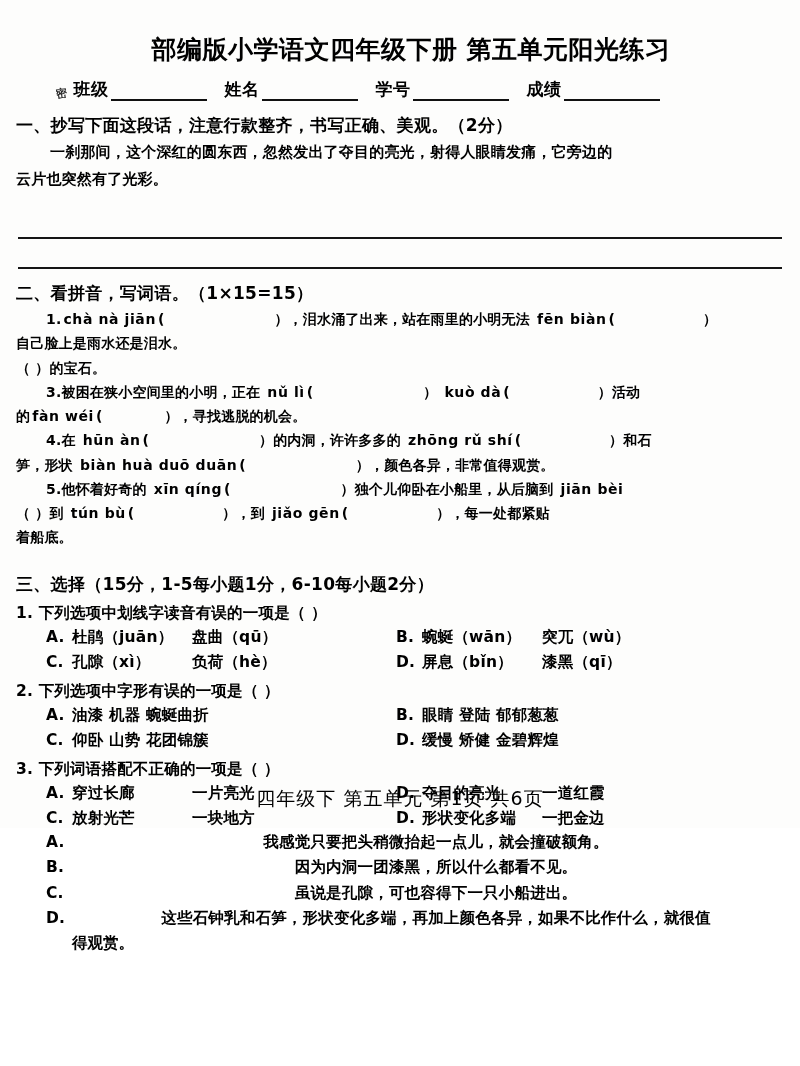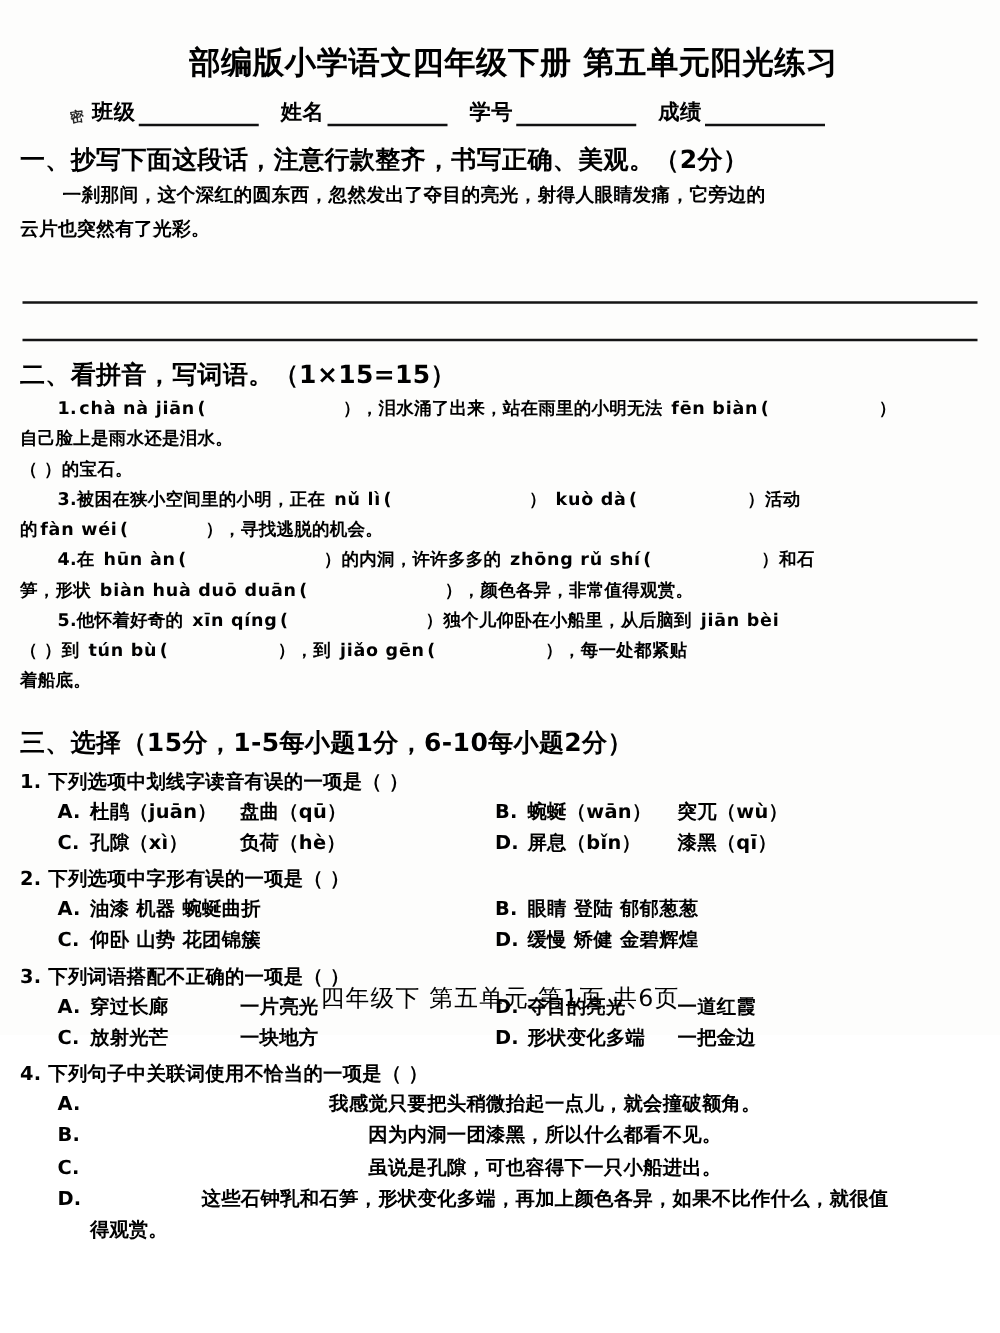--- a/index.html
+++ b/index.html
@@ -58,21 +58,21 @@
   .info-blank {
     display: inline-block;
     border-bottom: 2.5px solid #111;
     width: 96px;
     height: 15px;
     margin-left: 2px;
     margin-right: 14px;
   }
   
   .section-head {
-    font-size: 20px;
+    font-size: 17px;
     font-weight: bold;
     margin: 13px 0 3px 16px;
     letter-spacing: 0.3px;
   }
   .para {
     font-size: 15px;
     font-weight: bold;
     margin: 3px 0 3px 16px;
     line-height: 1.62;
     letter-spacing: 0.2px;
@@ -299,21 +299,20 @@
       <span class="opt-a">放射光芒</span>
       <span class="opt-b">一块地方</span>
     </div>
     <div class="opt-col">
       <span class="opt-tag">D.</span>
       <span class="opt-a">形状变化多端</span>
       <span class="opt-b">一把金边</span>
     </div>
   </div>
 
-  <div class="choice-stem">4. 下列句子中关联词使用不恰当的一项是（          ）</div>
   <div class="opt-line">
     <span class="opt-tag">A.</span>
     <span class="opt-text">我感觉只要把头稍微抬起一点儿，就会撞破额角。</span>
   </div>
   <div class="opt-line">
     <span class="opt-tag">B.</span>
     <span class="opt-text">因为内洞一团漆黑，所以什么都看不见。</span>
   </div>
   <div class="opt-line">
     <span class="opt-tag">C.</span>

